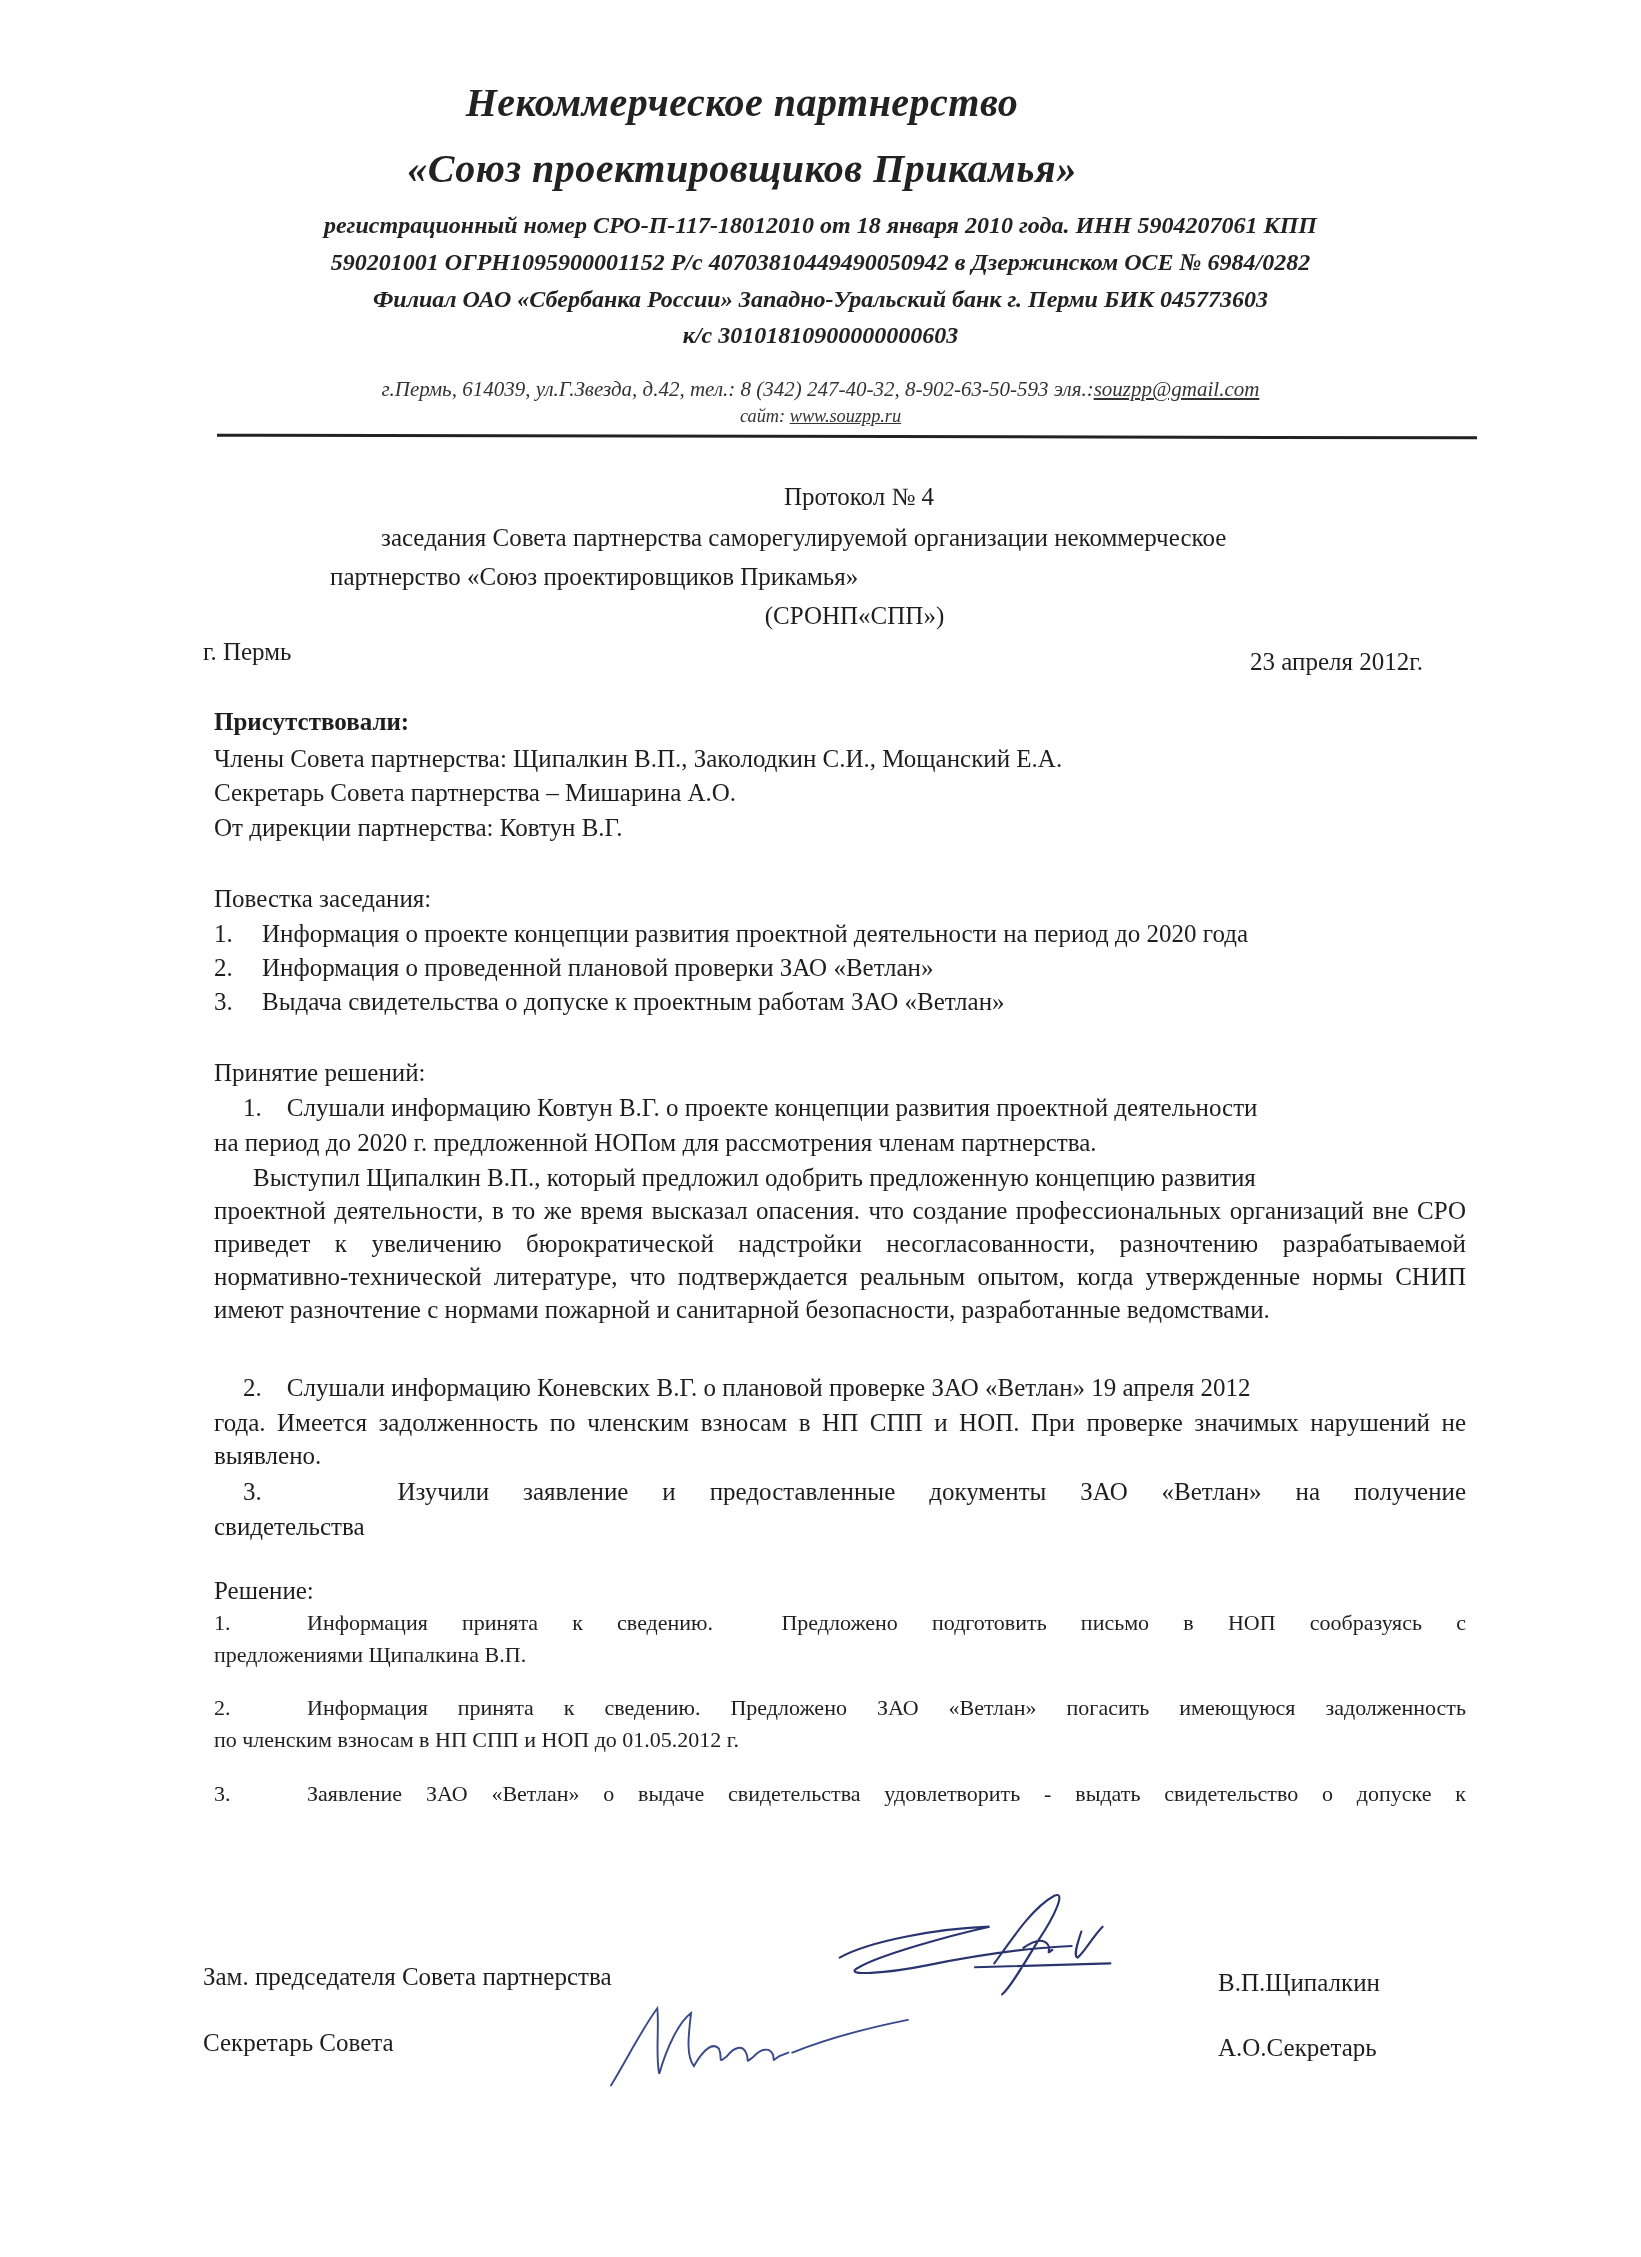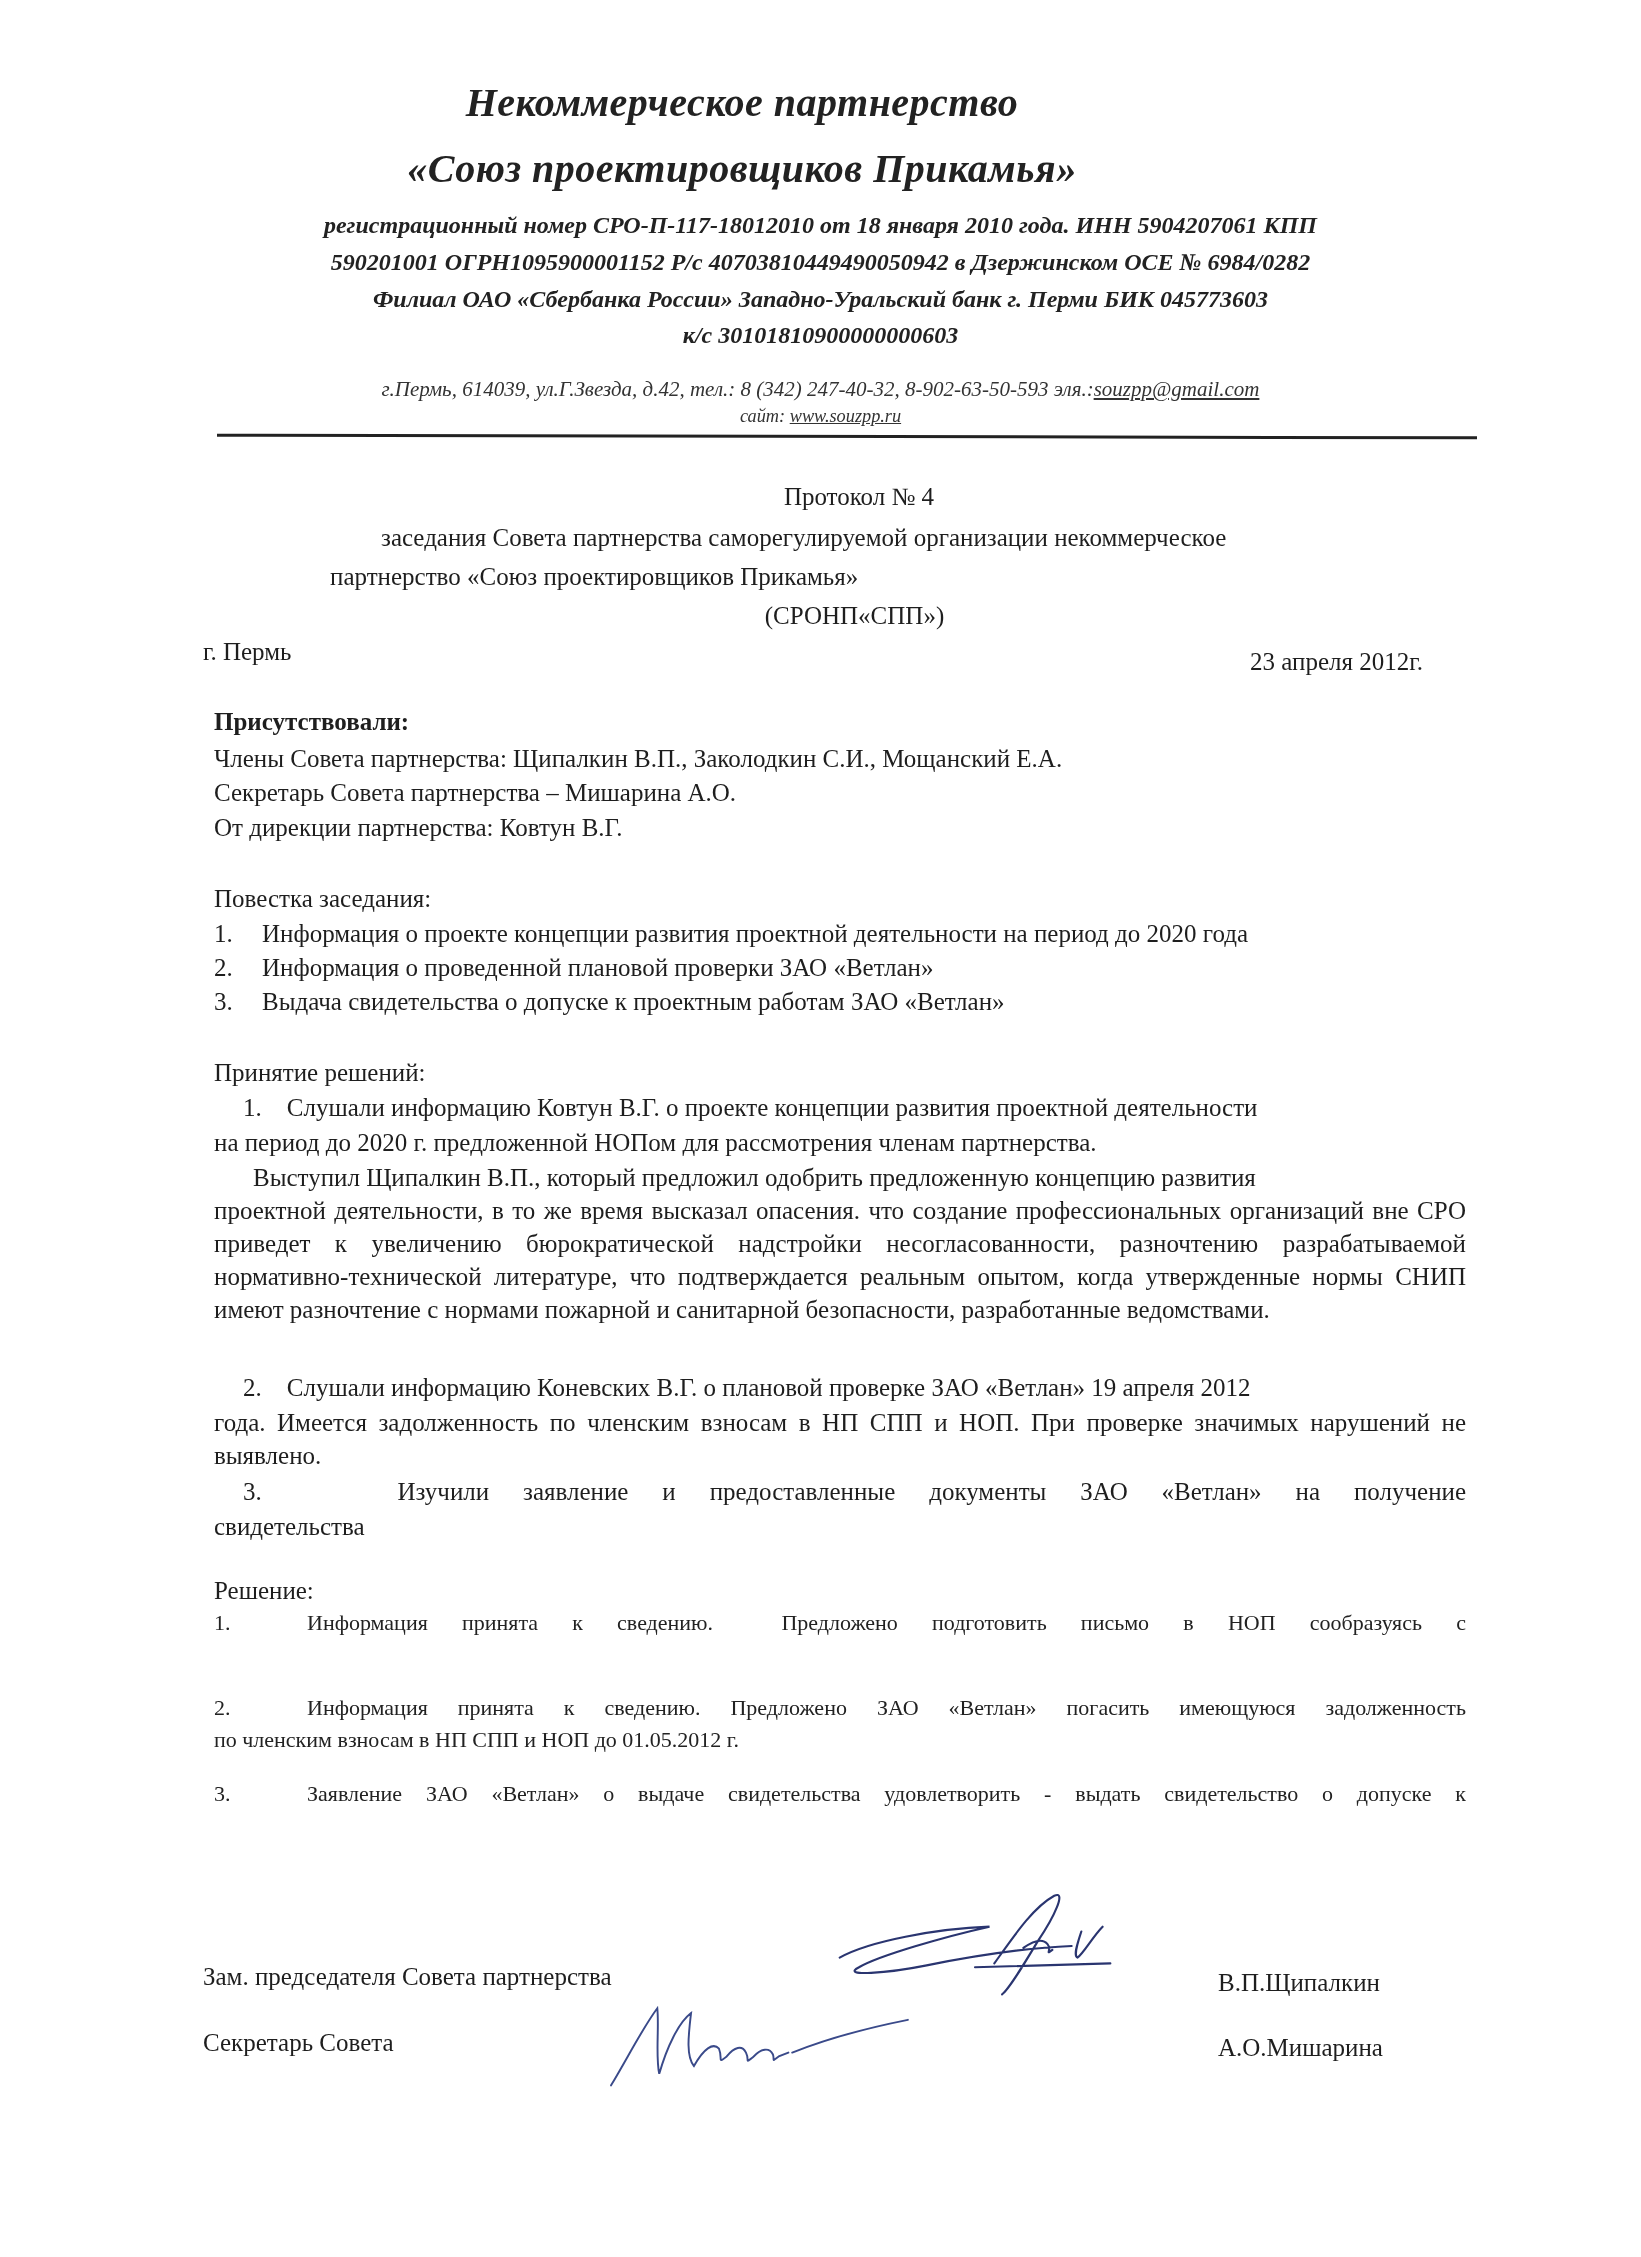--- a/index.html
+++ b/index.html
@@ -85,41 +85,42 @@
 <div class="abs body-text" style="top:1475px; left:243px; white-space:pre; width:1223px; text-align:justify; text-align-last:justify;">3.    Изучили заявление и предоставленные документы ЗАО «Ветлан» на получение</div>
 <div class="abs body-text" style="top:1510px; left:214px;">свидетельства</div>
 
 <div class="abs body-text" style="top:1574px; left:214px;">Решение:</div>
 
 <div class="abs small-text" style="top:1607px; left:214px; width:1252px;">
   <div style="display:flex;">
     <span style="display:inline-block; width:93px; flex:none;">1.</span>
     <span style="flex:1; text-align:justify; text-align-last:justify; white-space:pre;">Информация принята к сведению.  Предложено подготовить письмо в НОП сообразуясь с</span>
   </div>
+  <div>предложениями Щипалкина В.П.</div>
 </div>
 
 <div class="abs small-text" style="top:1692px; left:214px; width:1252px;">
   <div style="display:flex;">
     <span style="display:inline-block; width:93px; flex:none;">2.</span>
     <span style="flex:1; text-align:justify; text-align-last:justify;">Информация принята к сведению. Предложено ЗАО «Ветлан» погасить имеющуюся задолженность</span>
   </div>
   <div>по членским взносам в НП СПП и НОП до 01.05.2012 г.</div>
 </div>
 
 <div class="abs small-text" style="top:1778px; left:214px; width:1252px;">
   <div style="display:flex;">
     <span style="display:inline-block; width:93px; flex:none;">3.</span>
     <span style="flex:1; text-align:justify; text-align-last:justify;">Заявление ЗАО «Ветлан» о выдаче свидетельства удовлетворить - выдать свидетельство о допуске к</span>
   </div>
 </div>
 
 <div class="abs body-text" style="top:1960px; left:203px;">Зам. председателя Совета партнерства</div>
 <div class="abs body-text" style="top:1966px; left:1218px;">В.П.Щипалкин</div>
 <div class="abs body-text" style="top:2026px; left:203px;">Секретарь Совета</div>
-<div class="abs body-text" style="top:2031px; left:1218px;">А.О.Мишарина</div>
+<div class="abs body-text" style="top:2031px; left:1218px;">А.О.Секретарь</div>
 
 <svg class="sig-svg" style="left:830px; top:1888px;" width="319" height="116" viewBox="0 0 330 120">
   <path d="M10 72 C40 55, 110 42, 165 40 C120 50, 50 70, 30 82 C10 92, 60 88, 100 80 C150 70, 200 62, 250 60
            M170 78 C190 50, 210 20, 232 8 C245 2, 232 30, 215 55 C200 80, 185 105, 178 110
            M200 62 C210 55, 220 52, 225 58 C230 64, 222 70, 230 64
            M260 45 C255 60, 252 70, 256 72 C262 68, 272 50, 282 40
            M150 82 L290 78" fill="none" stroke="#2a3570" stroke-width="2.2" stroke-linecap="round"></path>
 </svg>
 
 <svg class="sig-svg" style="left:599px; top:1989px;" width="319" height="106" viewBox="0 0 330 110">

